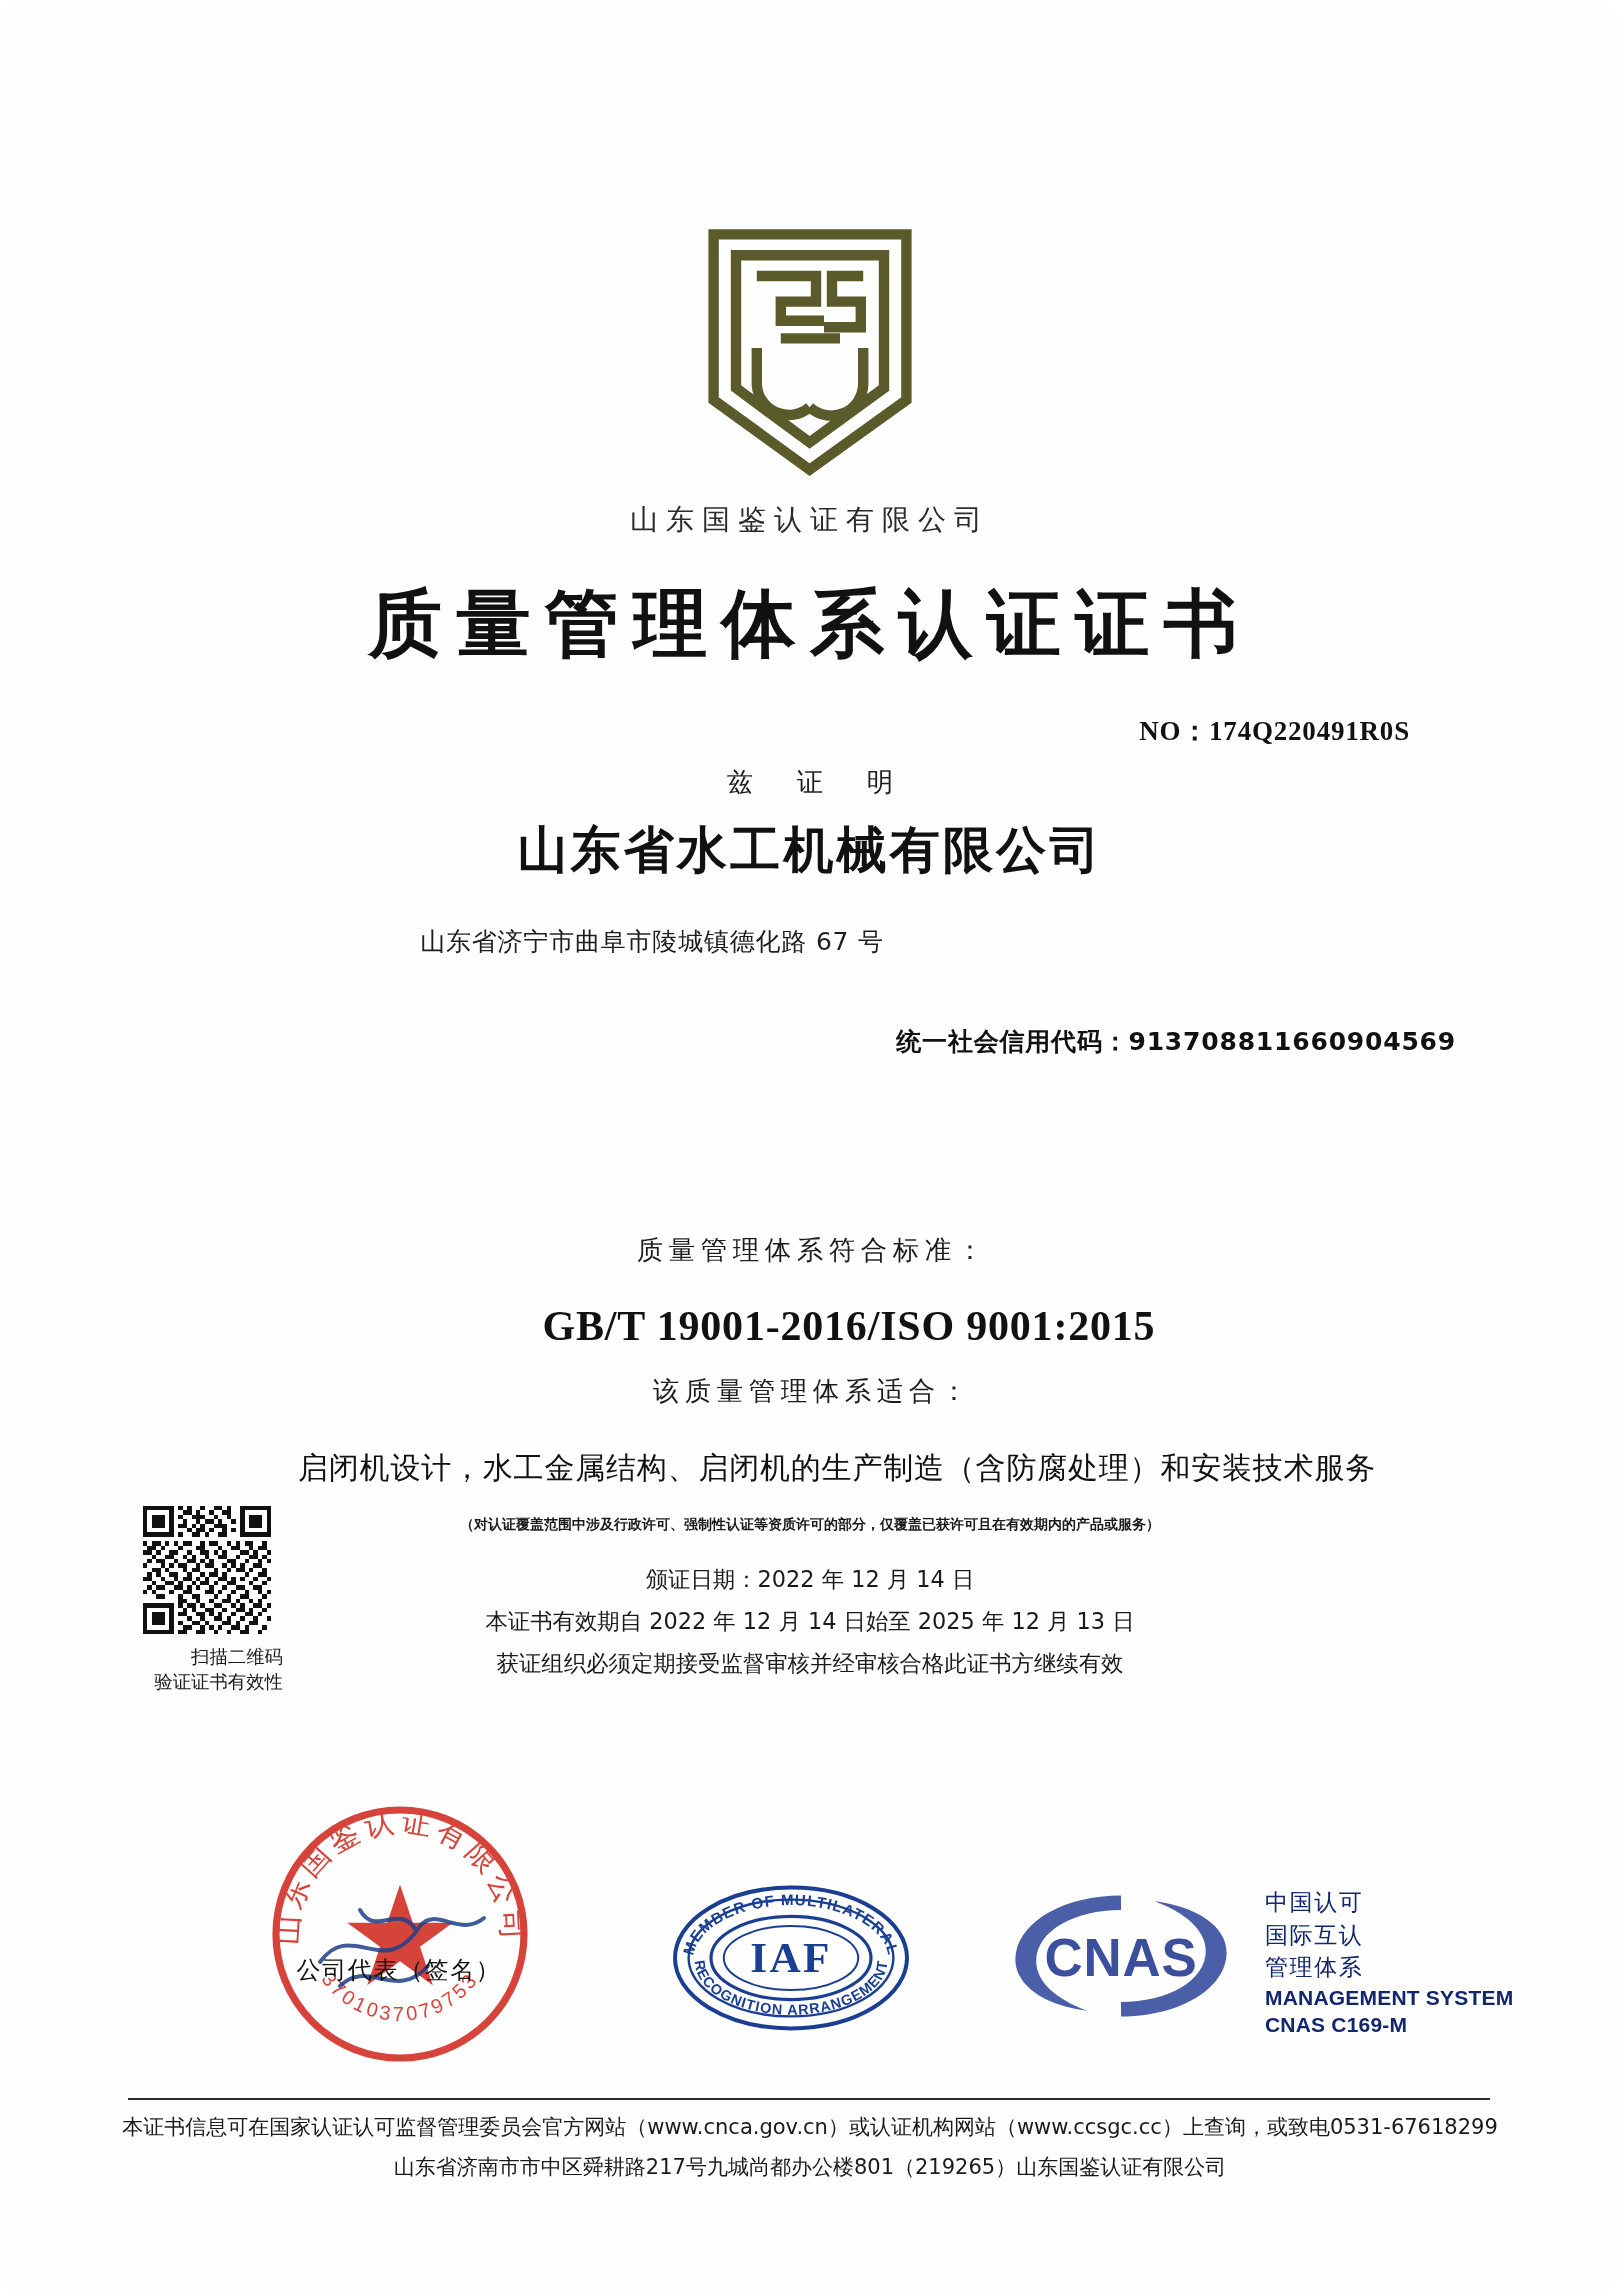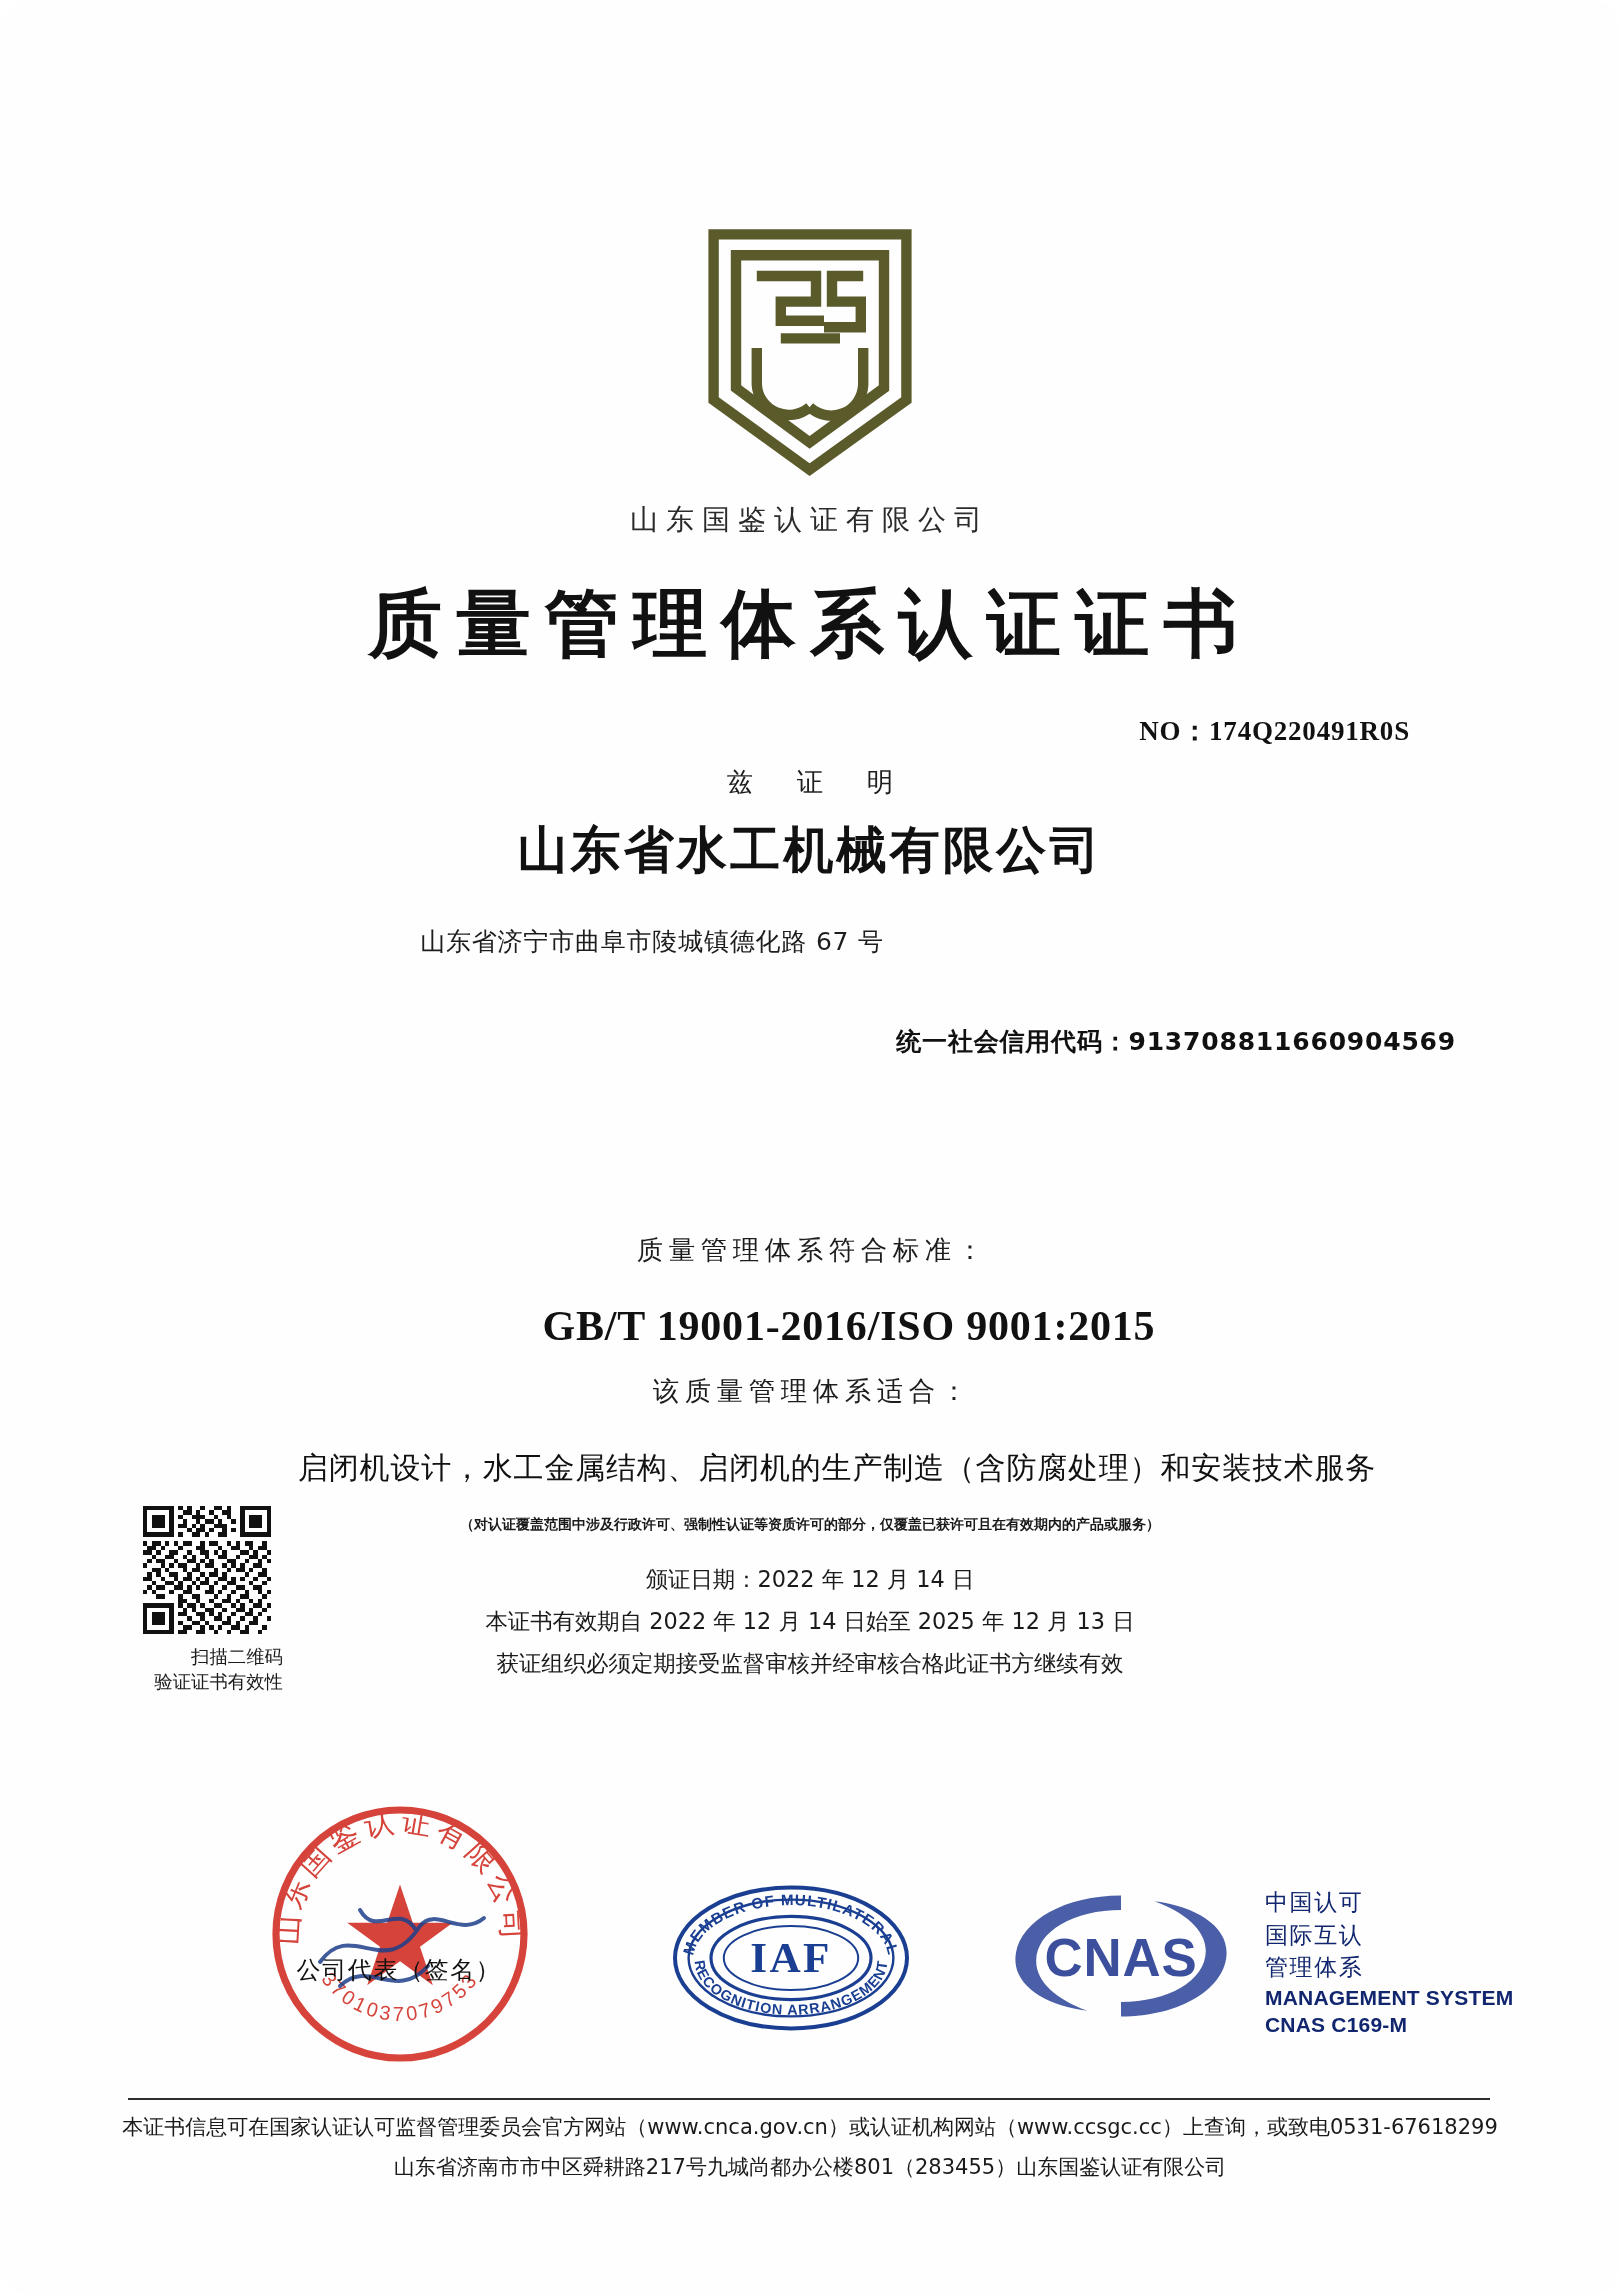--- a/index.html
+++ b/index.html
@@ -660,16 +660,16 @@
   <div class="cnas-text">
     <div class="cn-line">中国认可</div>
     <div class="cn-line">国际互认</div>
     <div class="cn-line">管理体系</div>
     <div class="en-line">MANAGEMENT SYSTEM</div>
     <div class="en-line">CNAS C169-M</div>
   </div>
 
   <div class="footer-rule"></div>
   <div class="footer-line1">本证书信息可在国家认证认可监督管理委员会官方网站（www.cnca.gov.cn）或认证机构网站（www.ccsgc.cc）上查询，或致电0531-67618299</div>
-  <div class="footer-line2">山东省济南市市中区舜耕路217号九城尚都办公楼801（283455）山东国鉴认证有限公司</div>
+  <div class="footer-line2">山东省济南市市中区舜耕路217号九城尚都办公楼801（219265）山东国鉴认证有限公司</div>
 
 </div>
 
 
 </body></html>

